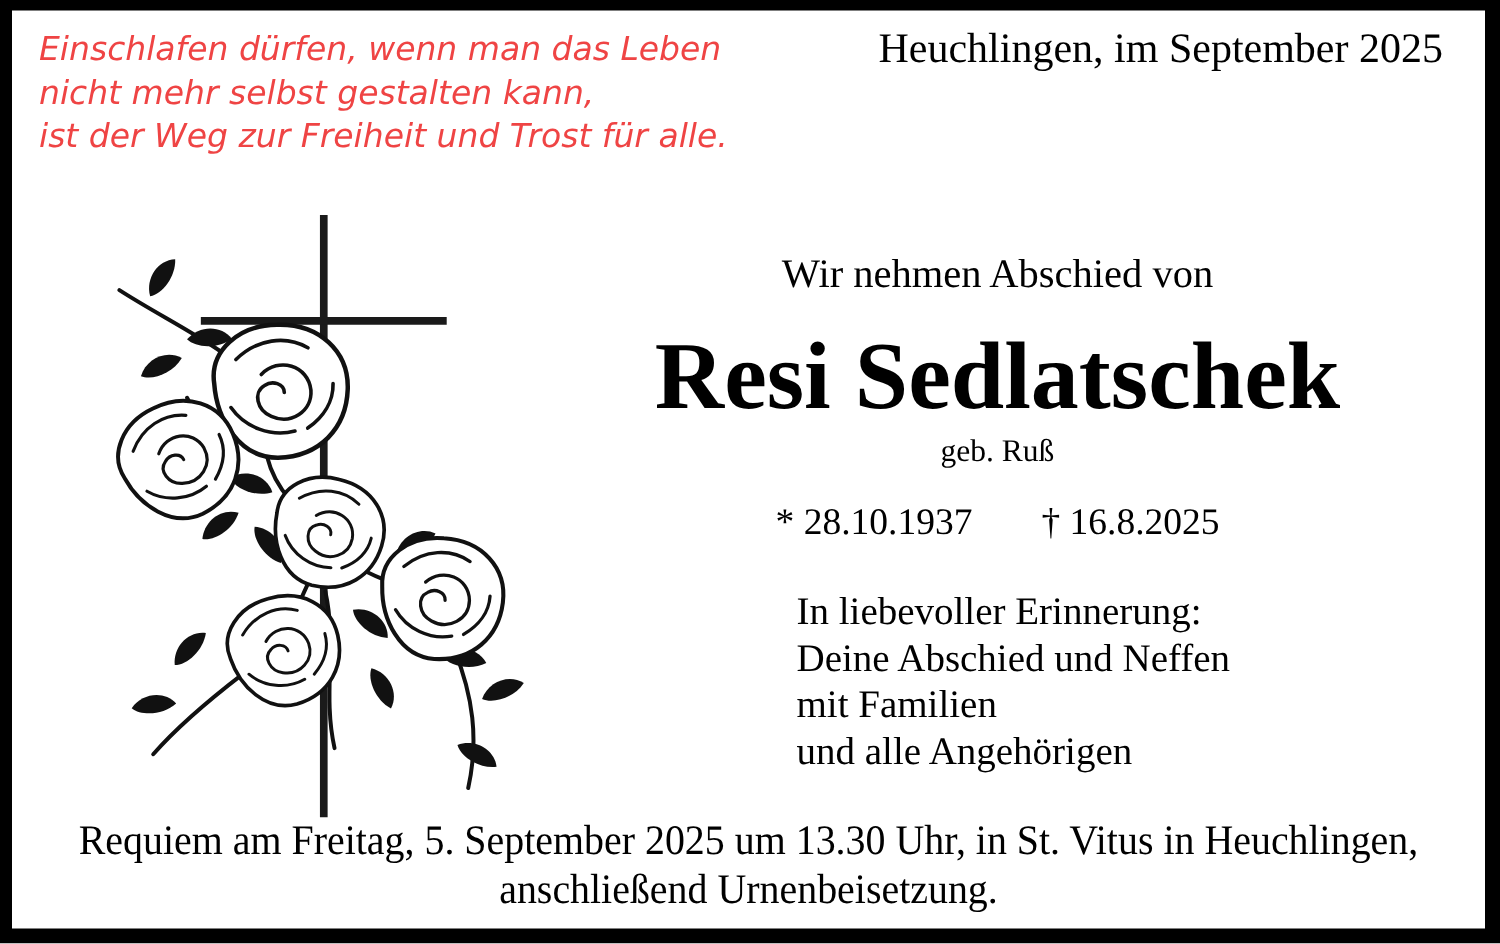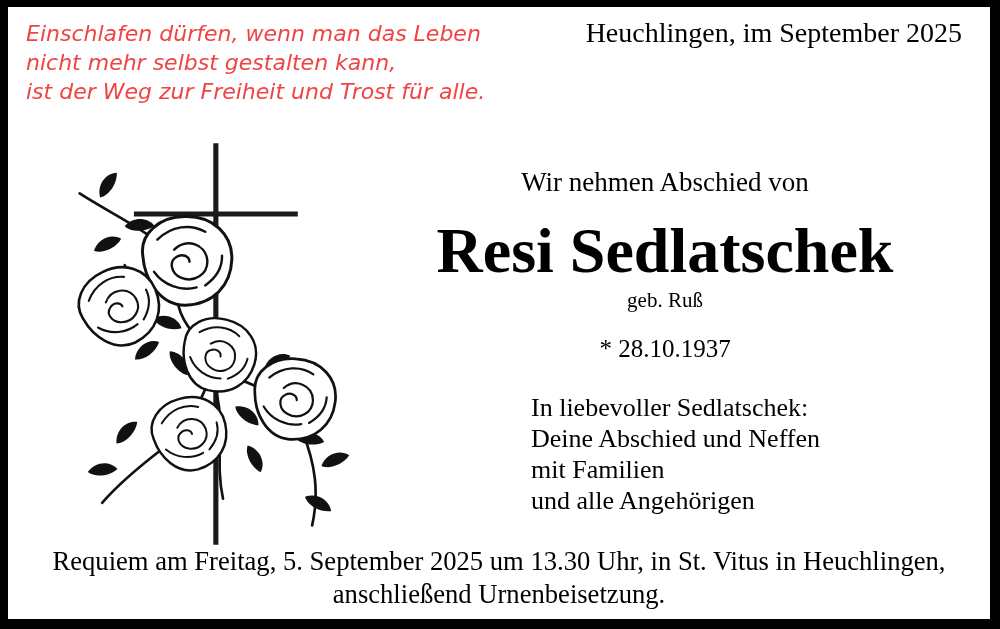--- a/index.html
+++ b/index.html
@@ -197,24 +197,25 @@
     </g>
   </svg>
 
   <div class="right-col">
     <div class="farewell">Wir nehmen Abschied von</div>
     <div class="name">Resi Sedlatschek</div>
     <div class="birthname">geb. Ruß</div>
 
     <div class="dates">
       <span><span>*</span>&nbsp;<span>28.10.1937</span></span>
+      <span><span>†</span>&nbsp;<span>16.8.2025</span></span>
     </div>
 
     <div class="memoriam">
-      <div>In liebevoller Sedlatschek:</div>
+      <div>In liebevoller Erinnerung:</div>
       <div>Deine Abschied und Neffen</div>
       <div>mit Familien</div>
       <div>und alle Angehörigen</div>
     </div>
   </div>
 
   <div class="footer">
     <span class="line">Requiem am Freitag, 5. September 2025 um 13.30 Uhr, in St. Vitus in Heuchlingen,</span>
     <span class="line">anschließend Urnenbeisetzung.</span>
   </div>

